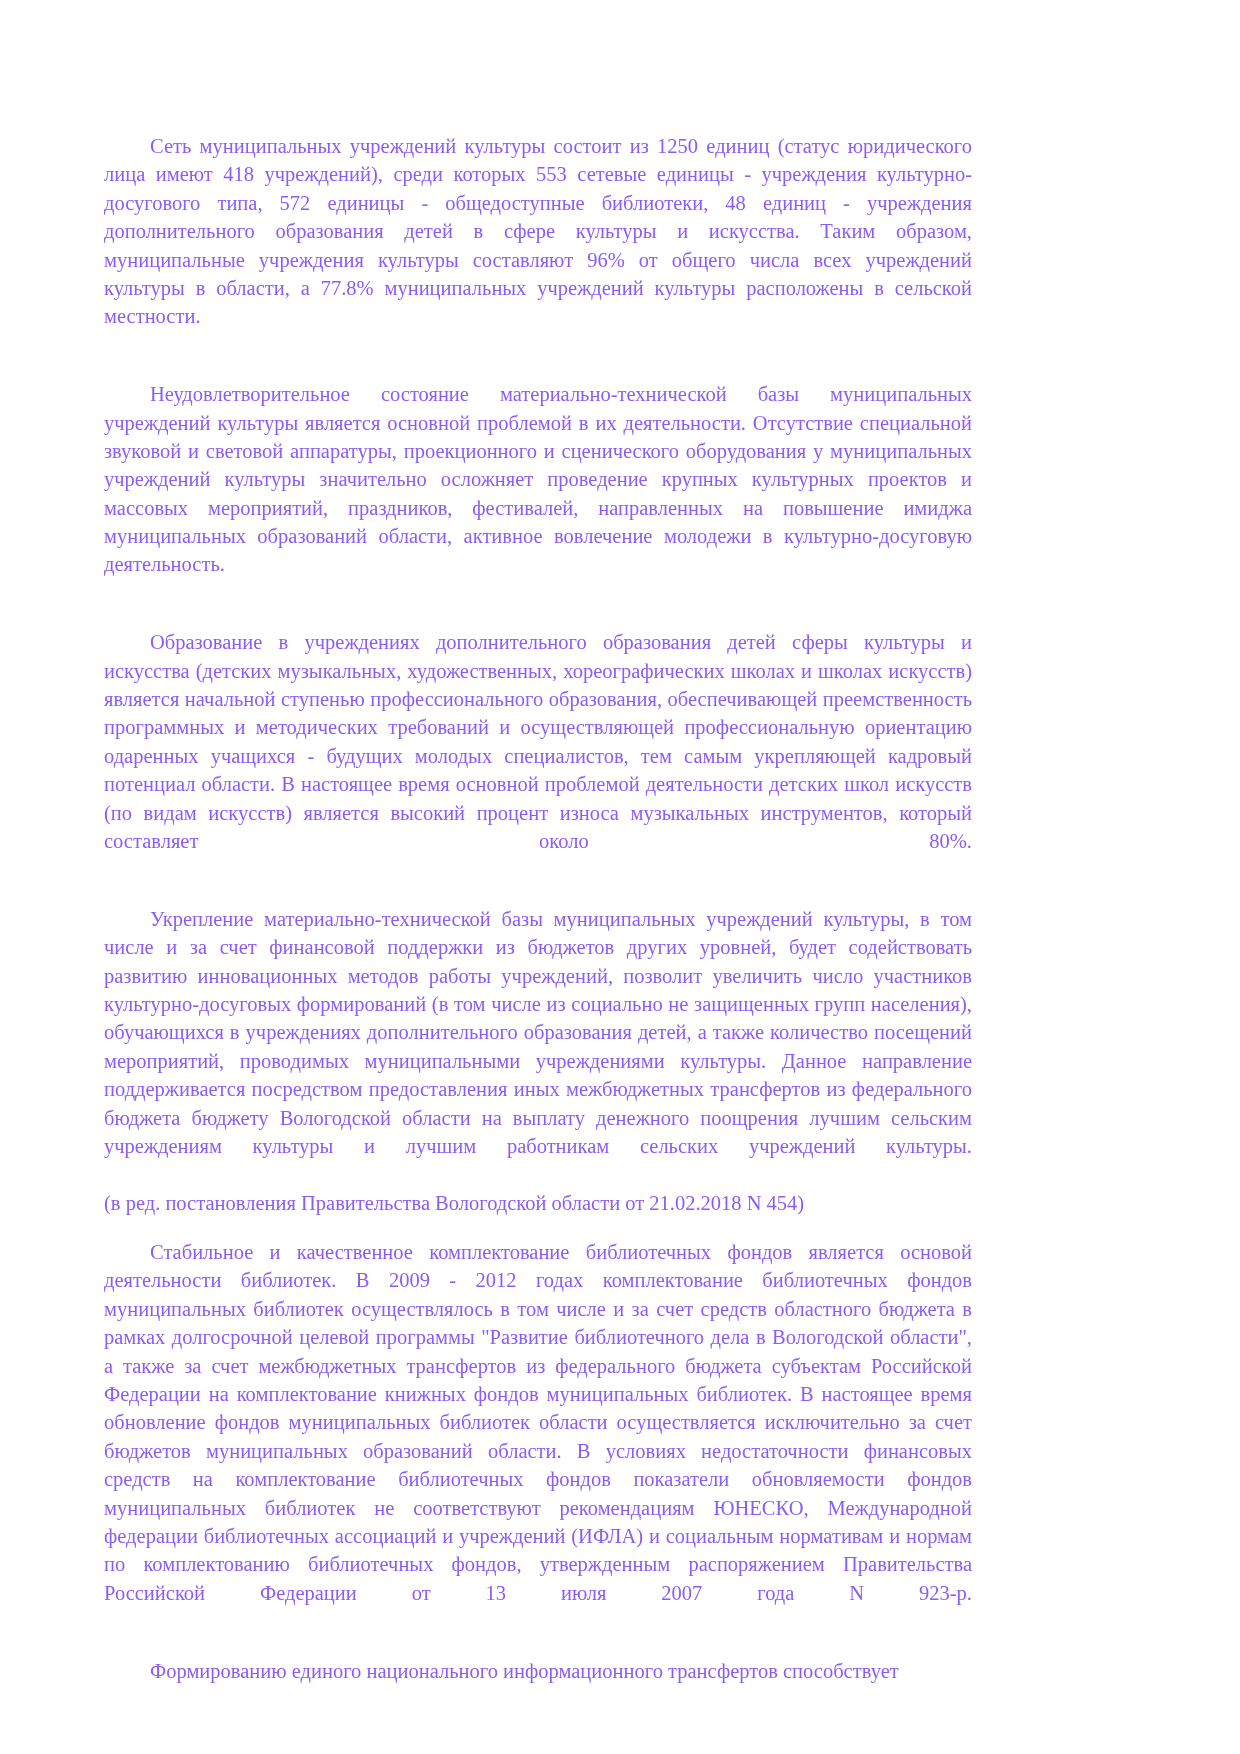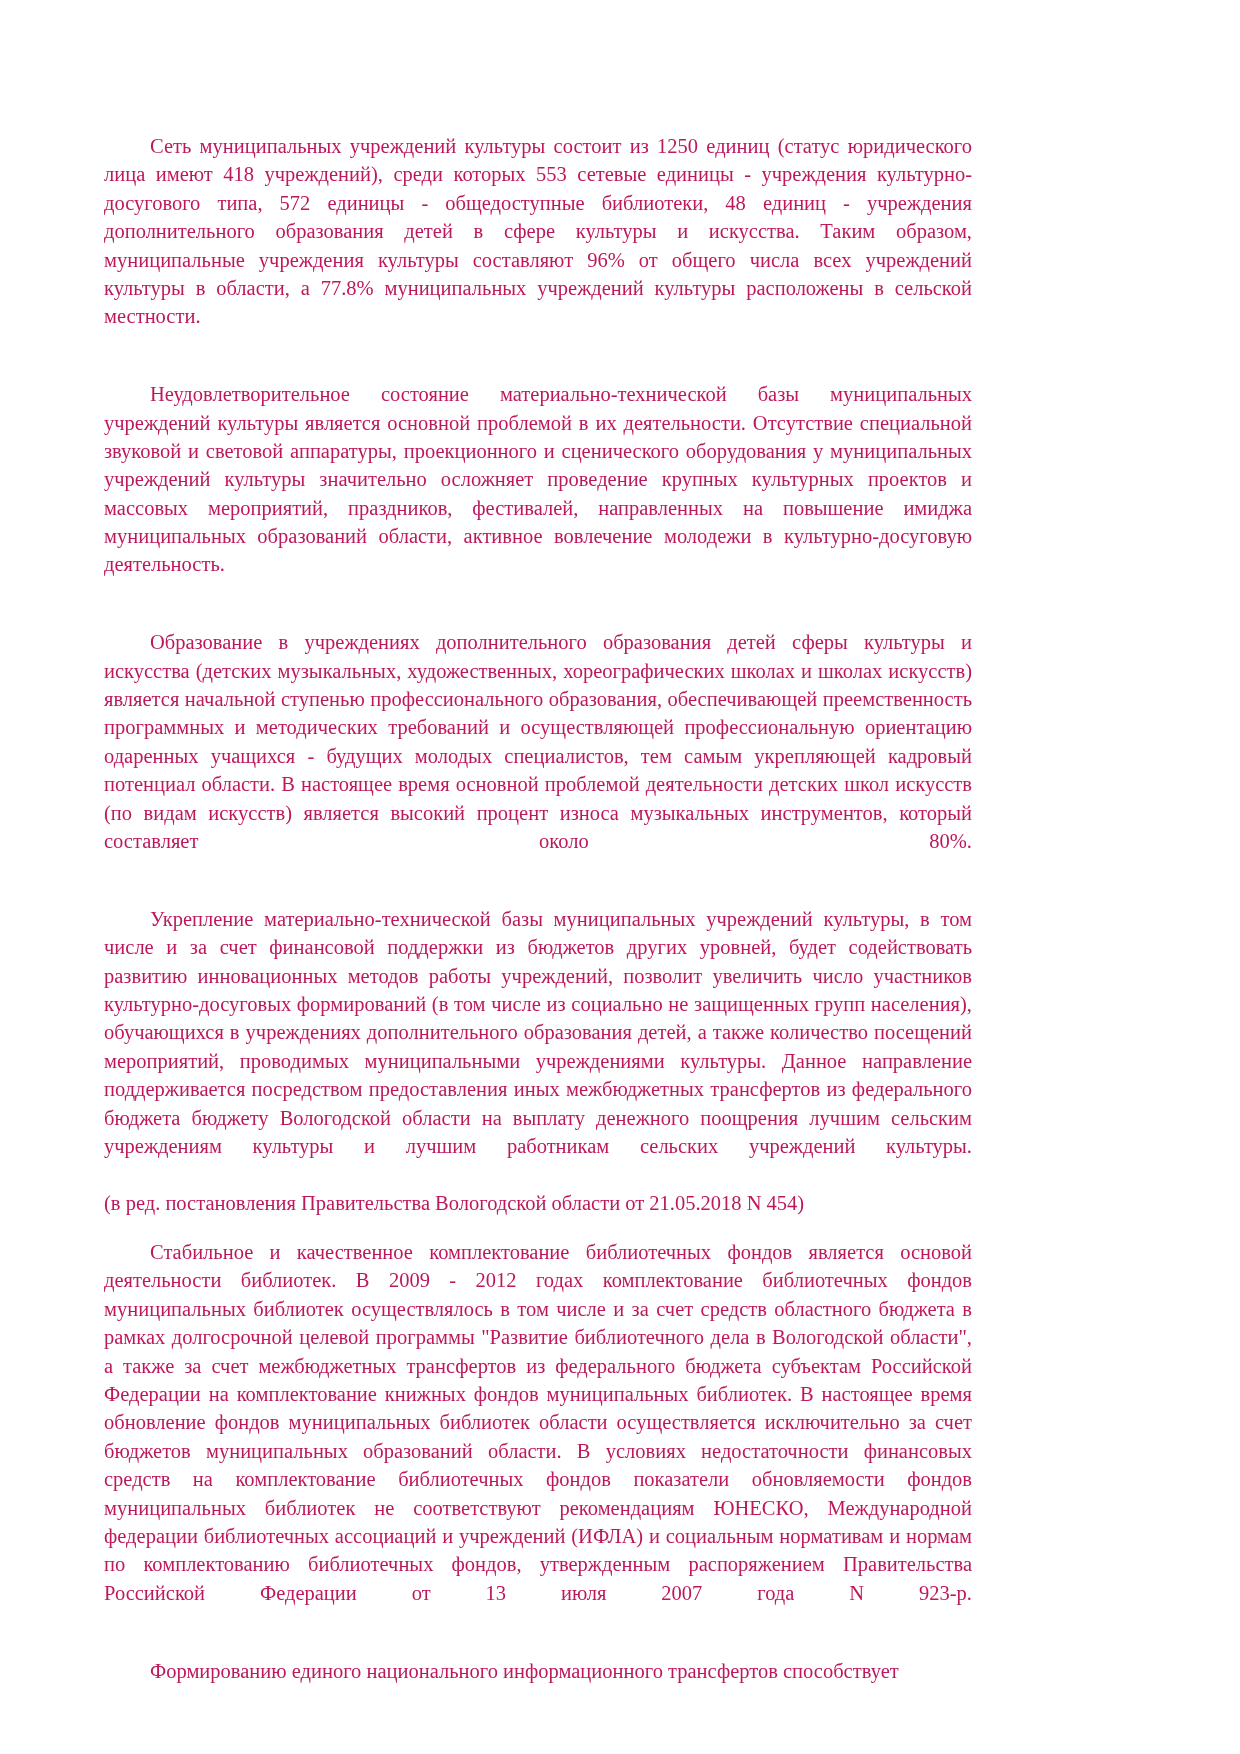--- a/index.html
+++ b/index.html
@@ -7,21 +7,21 @@
     padding: 0;
     background: #ffffff;
   }
   .page {
     width: 1076px;
     height: 1754px;
     background: #ffffff;
     box-sizing: border-box;
     padding: 132px 104px 32px 104px;
     font-family: "Liberation Serif", serif;
-    color: #be185d;
+    color: #8b5cf6;
     position: relative;
   }
   .doc-body {
     font-size: 20.5px;
     line-height: 1.385;
     text-align: justify;
     text-justify: inter-word;
   }
   p.para {
     margin: 0 0 21px 0;
@@ -53,20 +53,20 @@
   <div class="doc-body">
 
     <p class="para">Сеть муниципальных учреждений культуры состоит из 1250 единиц (статус юридического лица имеют 418 учреждений), среди которых 553 сетевые единицы - учреждения культурно-досугового типа, 572 единицы - общедоступные библиотеки, 48 единиц - учреждения дополнительного образования детей в сфере культуры и искусства. Таким образом, муниципальные учреждения культуры составляют 96% от общего числа всех учреждений культуры в области, а 77.8% муниципальных учреждений культуры расположены в сельской местности.</p>
 
     <p class="para">Неудовлетворительное состояние материально-технической базы муниципальных учреждений культуры является основной проблемой в их деятельности. Отсутствие специальной звуковой и световой аппаратуры, проекционного и сценического оборудования у муниципальных учреждений культуры значительно осложняет проведение крупных культурных проектов и массовых мероприятий, праздников, фестивалей, направленных на повышение имиджа муниципальных образований области, активное вовлечение молодежи в культурно-досуговую деятельность.</p>
 
     <p class="para">Образование в учреждениях дополнительного образования детей сферы культуры и искусства (детских музыкальных, художественных, хореографических школах и школах искусств) является начальной ступенью профессионального образования, обеспечивающей преемственность программных и методических требований и осуществляющей профессиональную ориентацию одаренных учащихся - будущих молодых специалистов, тем самым укрепляющей кадровый потенциал области. В настоящее время основной проблемой деятельности детских школ искусств (по видам искусств) является высокий процент износа музыкальных инструментов, который составляет около 80%.</p>
 
     <p class="para tight">Укрепление материально-технической базы муниципальных учреждений культуры, в том числе и за счет финансовой поддержки из бюджетов других уровней, будет содействовать развитию инновационных методов работы учреждений, позволит увеличить число участников культурно-досуговых формирований (в том числе из социально не защищенных групп населения), обучающихся в учреждениях дополнительного образования детей, а также количество посещений мероприятий, проводимых муниципальными учреждениями культуры. Данное направление поддерживается посредством предоставления иных межбюджетных трансфертов из федерального бюджета бюджету Вологодской области на выплату денежного поощрения лучшим сельским учреждениям культуры и лучшим работникам сельских учреждений культуры.</p>
 
-    <p class="note">(в ред. постановления Правительства Вологодской области от 21.05.2018 N 454)</p>
+    <p class="note">(в ред. постановления Правительства Вологодской области от 21.02.2018 N 454)</p>
 
     <p class="para">Стабильное и качественное комплектование библиотечных фондов является основой деятельности библиотек. В 2009 - 2012 годах комплектование библиотечных фондов муниципальных библиотек осуществлялось в том числе и за счет средств областного бюджета в рамках долгосрочной целевой программы "Развитие библиотечного дела в Вологодской области", а также за счет межбюджетных трансфертов из федерального бюджета субъектам Российской Федерации на комплектование книжных фондов муниципальных библиотек. В настоящее время обновление фондов муниципальных библиотек области осуществляется исключительно за счет бюджетов муниципальных образований области. В условиях недостаточности финансовых средств на комплектование библиотечных фондов показатели обновляемости фондов муниципальных библиотек не соответствуют рекомендациям ЮНЕСКО, Международной федерации библиотечных ассоциаций и учреждений (ИФЛА) и социальным нормативам и нормам по комплектованию библиотечных фондов, утвержденным распоряжением Правительства Российской Федерации от 13 июля 2007 года N 923-р.</p>
 
     <p class="para nostretch">Формированию единого национального информационного трансфертов способствует</p>
 
   </div>
 </div>
 
 </body></html>

